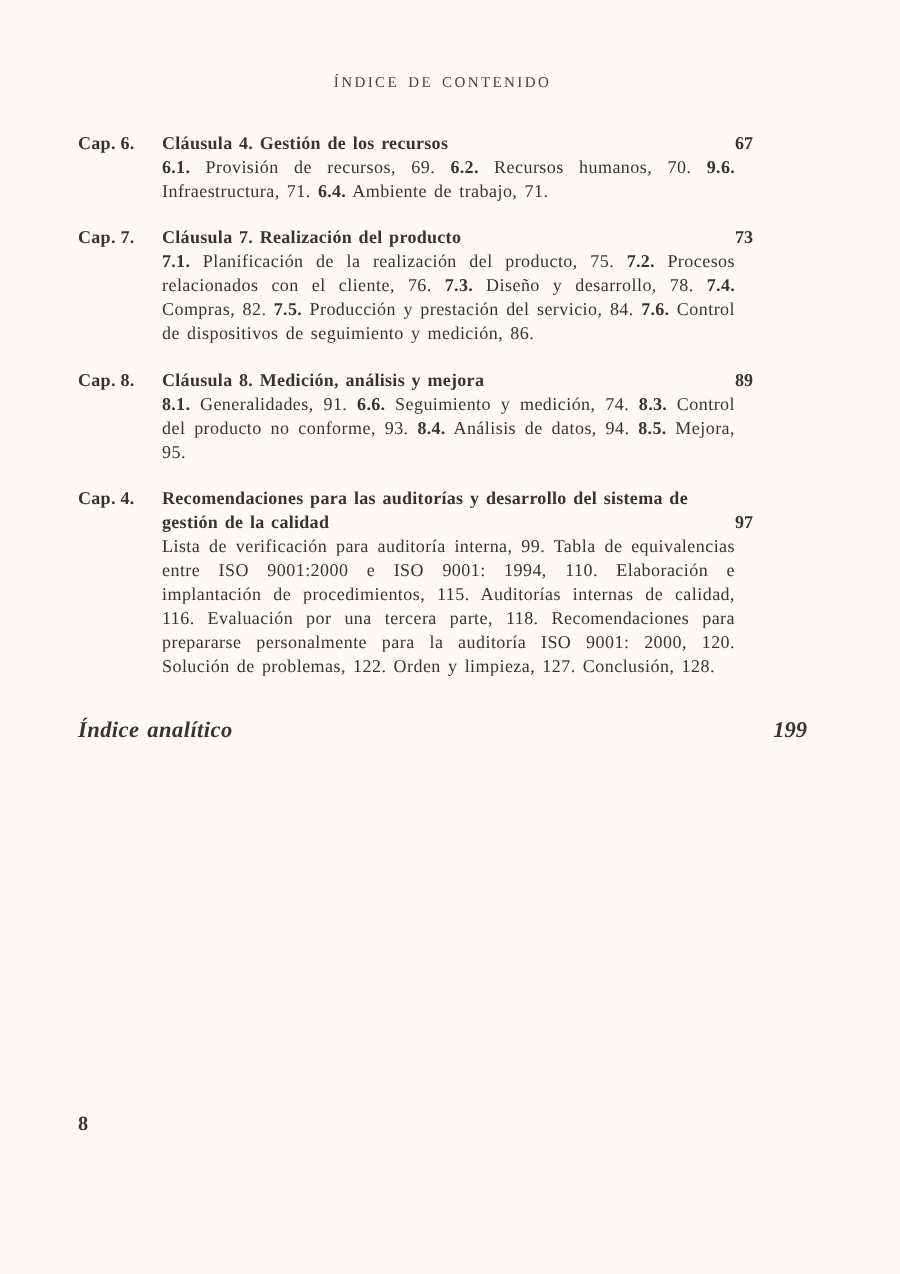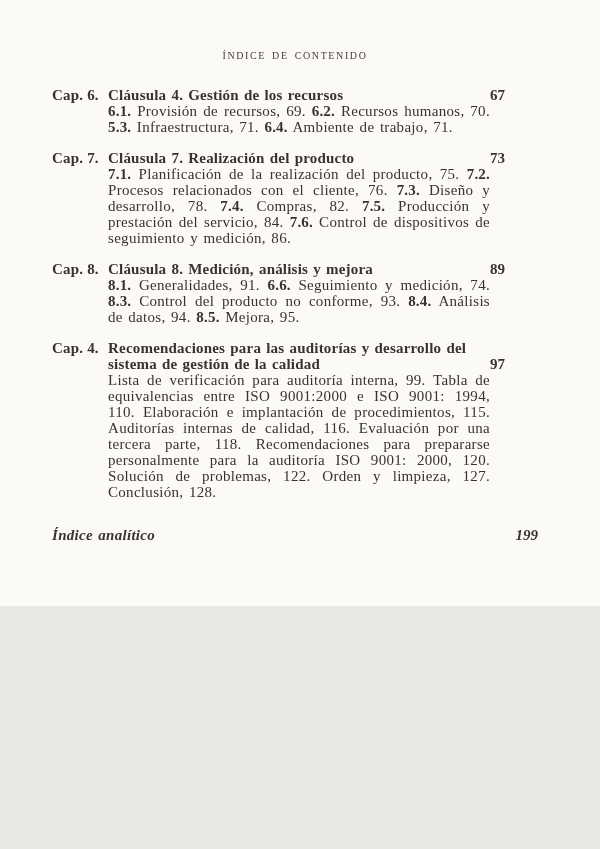--- a/index.html
+++ b/index.html
@@ -1,20 +1,20 @@
 <!DOCTYPE html>
 <html lang="es"><head>
 <meta charset="utf-8">
 <style>
   html, body { margin: 0; padding: 0; }
   body { background: #e9e7e2; }
   .page {
     position: relative;
     width: 600px;
-    height: 606px;
+    height: 849px;
     margin: 0 auto;
     background: #fbfaf7;
     color: #38332e;
     font-family: "Liberation Serif", "DejaVu Serif", serif;
     overflow: hidden;
     box-sizing: border-box;
     padding: 50px 62px 0 52px;
   }
   .running-head {
     text-align: center;
@@ -23,21 +23,21 @@
     word-spacing: 2px;
     color: #474138;
     margin: 0 0 26px 0;
     font-weight: normal;
   }
   .toc { display: block; }
   .entry {
     display: grid;
     grid-template-columns: 56px 382px 1fr;
     margin: 0 0 15px 0;
-    font-size: 15px;
+    font-size: 12px;
     line-height: 16px;
   }
   .entry-label {
     grid-column: 1; grid-row: 1;
     font-weight: bold;
     letter-spacing: 0.2px;
   }
   .entry-title {
     grid-column: 2; grid-row: 1;
     font-weight: bold;
@@ -81,21 +81,21 @@
 
 <div class="page">
 
   <div class="running-head">ÍNDICE DE CONTENIDO</div>
 
   <div class="toc" id="toc">
   <div class="entry">
     <span class="entry-label">Cap. 6.</span>
     <span class="entry-title">Cláusula 4. Gestión de los recursos</span>
     <span class="entry-pnum">67</span>
-    <span class="entry-body"><b>6.1.</b><span> Provisión de recursos, 69. </span><b>6.2.</b><span> Recursos humanos, 70. </span><b>5.3.</b><span> Infraestructura, 71. </span><b>6.4.</b><span> Ambiente de trabajo, 71.</span></span>
+    <span class="entry-body"><b>6.1.</b><span> Provisión de recursos, 69. </span><b>6.2.</b><span> Recursos humanos, 70. </span><b>9.6.</b><span> Infraestructura, 71. </span><b>6.4.</b><span> Ambiente de trabajo, 71.</span></span>
   </div>
 
   <div class="entry">
     <span class="entry-label">Cap. 7.</span>
     <span class="entry-title">Cláusula 7. Realización del producto</span>
     <span class="entry-pnum">73</span>
     <span class="entry-body"><b>7.1.</b><span> Planificación de la realización del producto, 75. </span><b>7.2.</b><span> Procesos relacionados con el cliente, 76. </span><b>7.3.</b><span> Diseño y desarrollo, 78. </span><b>7.4.</b><span> Compras, 82. </span><b>7.5.</b><span> Producción y prestación del servicio, 84. </span><b>7.6.</b><span> Control de dispositivos de seguimiento y medición, 86.</span></span>
   </div>
 
   <div class="entry">

